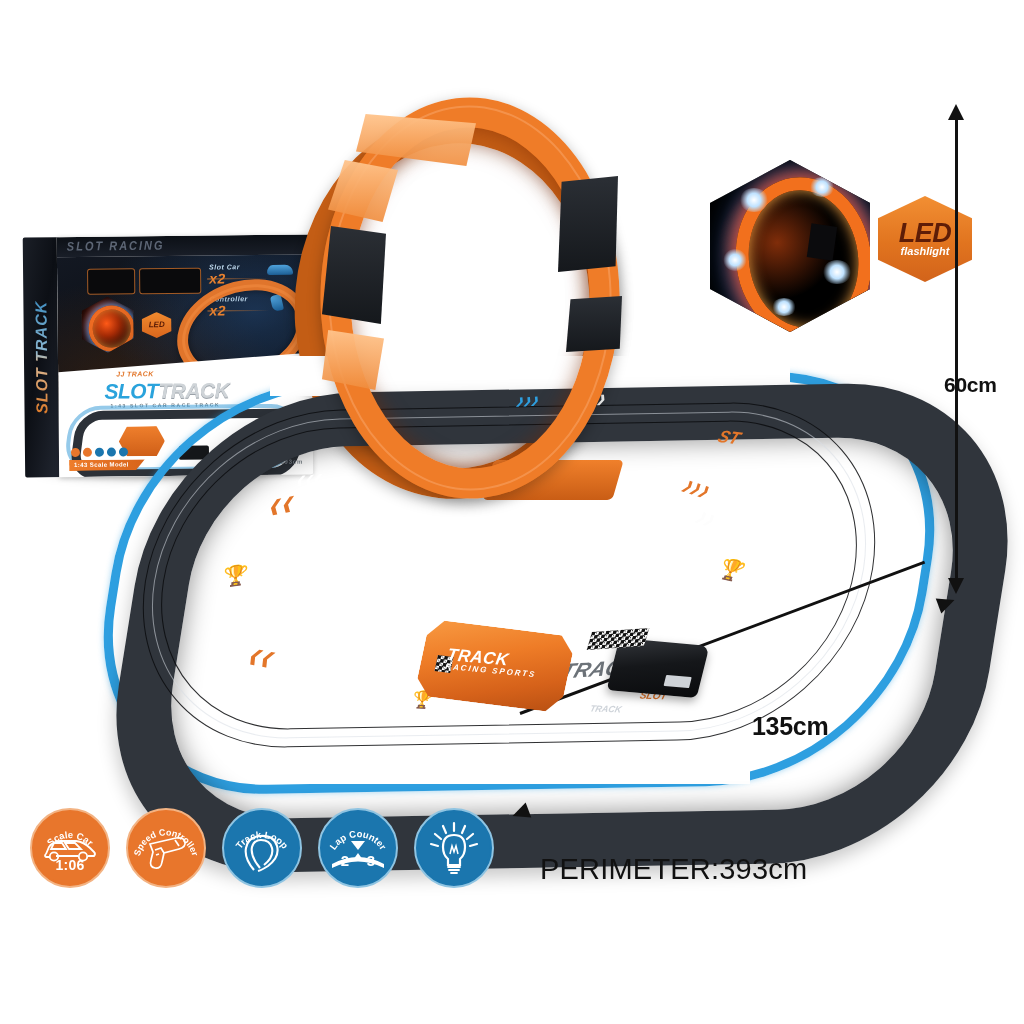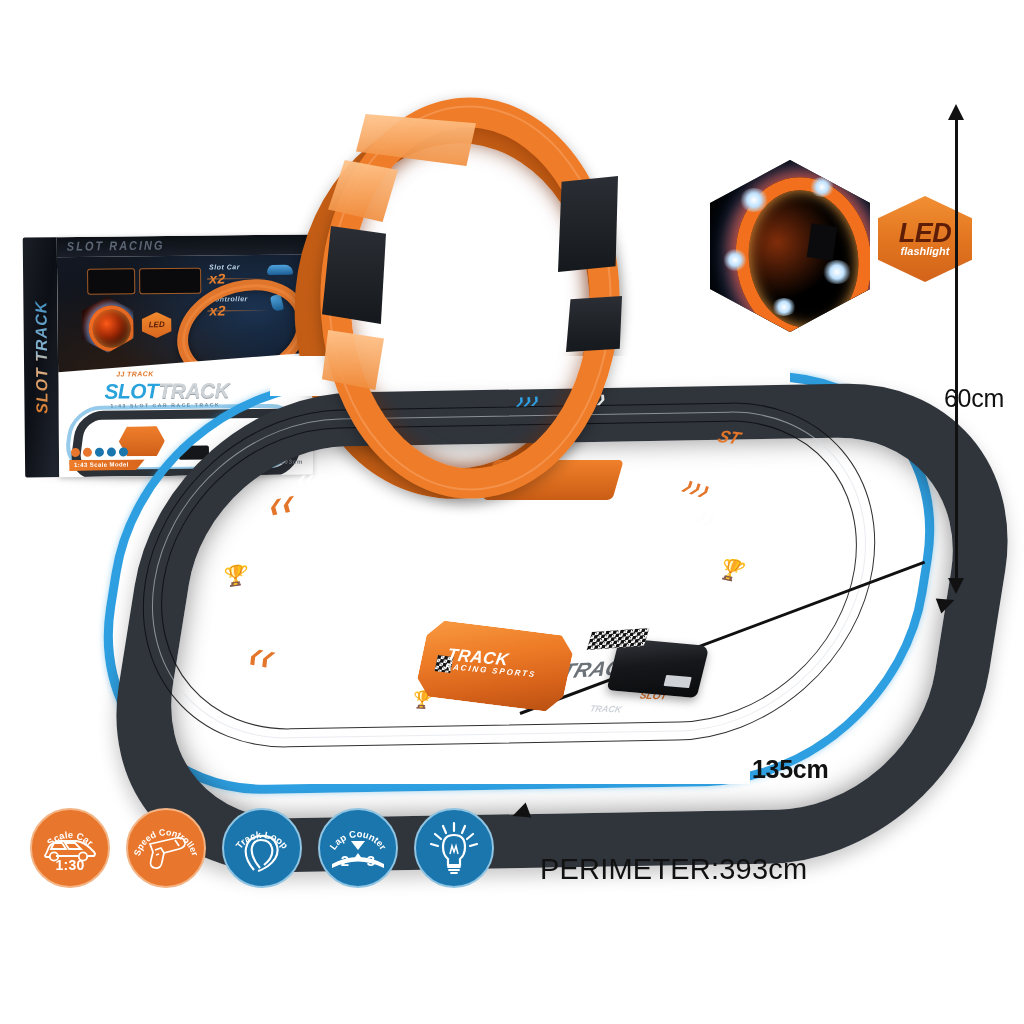--- a/index.html
+++ b/index.html
@@ -435,29 +435,28 @@
     white-space: nowrap;
     line-height: 1;
   }
 
   
   .dim-line { position: absolute; background: #111; }
   .dim-arrow {
     position: absolute; width: 0; height: 0;
   }
   #dim-v-label {
-    position: absolute; left: 944px; top: 384px;
-    font-size: 25px; font-weight: normal; color: #111;
+    position: absolute; left: 944px; top: 373px;
+    font-size: 21px; font-weight: bold; color: #111;
     letter-spacing: -.3px;
   }
   #dim-d-label {
     position: absolute; left: 752px; top: 712px;
     font-size: 25px; font-weight: bold; color: #111;
     letter-spacing: -.3px;
-    margin-top: 43px;
   }
 
   
   #feature-badges {
     position: absolute; left: 30px; top: 808px;
     display: flex; gap: 16px; align-items: center;
   }
   .badge {
     position: relative;
     width: 76px; height: 76px;
@@ -667,21 +666,21 @@
           <textPath href="#arc1" startOffset="50%" text-anchor="middle">Scale Car</textPath>
         </text>
         <g fill="none" stroke="#ffffff" stroke-width="1.8">
           <path d="M14,44 L17,37 Q20,32 28,31 L44,31 Q52,32 58,38 L62,42 Q64,44 62,46 L56,46 M24,46 L46,46"></path>
           <path d="M14,44 Q12,46 14,47 L18,47"></path>
           <circle cx="22" cy="46.5" r="4.2"></circle>
           <circle cx="51" cy="46.5" r="4.2"></circle>
           <path d="M22,33 L30,33 L34,39 L19,39 Z M33,33 L43,33 L49,39 L37,39 Z"></path>
         </g>
       </svg>
-      <div class="badge-num">1:30</div>
+      <div class="badge-num">1:06</div>
     </div>
 
     <div class="badge orange">
       <svg viewBox="0 0 76 76">
         <defs>
             <path id="arc2" d="M 12,45 A 27,27 0 0 1 64,45" fill="none"></path>
           </defs>
         <text class="badge-arc-text" style="font-size:9px">
           <textPath href="#arc2" startOffset="50%" text-anchor="middle">Speed Controller</textPath>
         </text>

